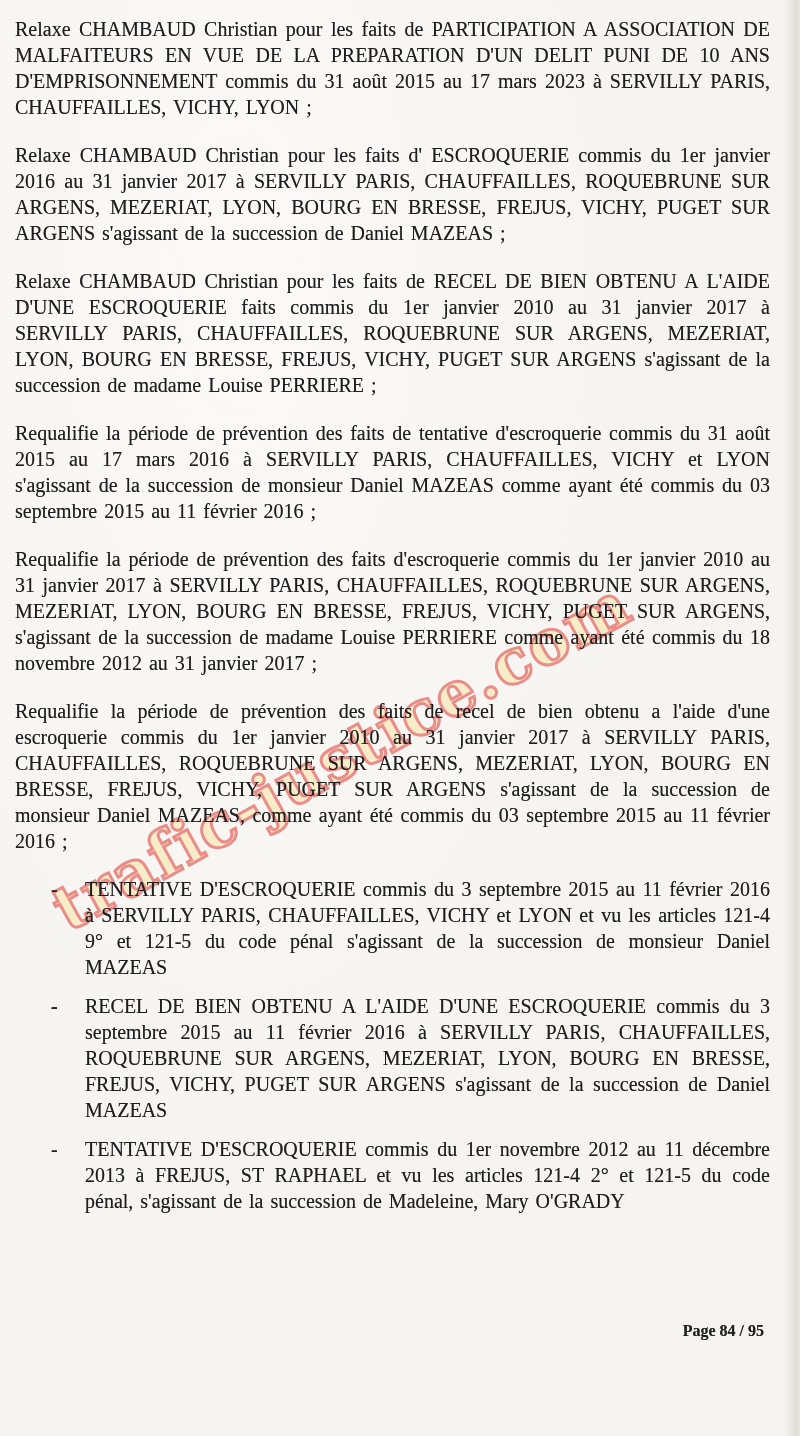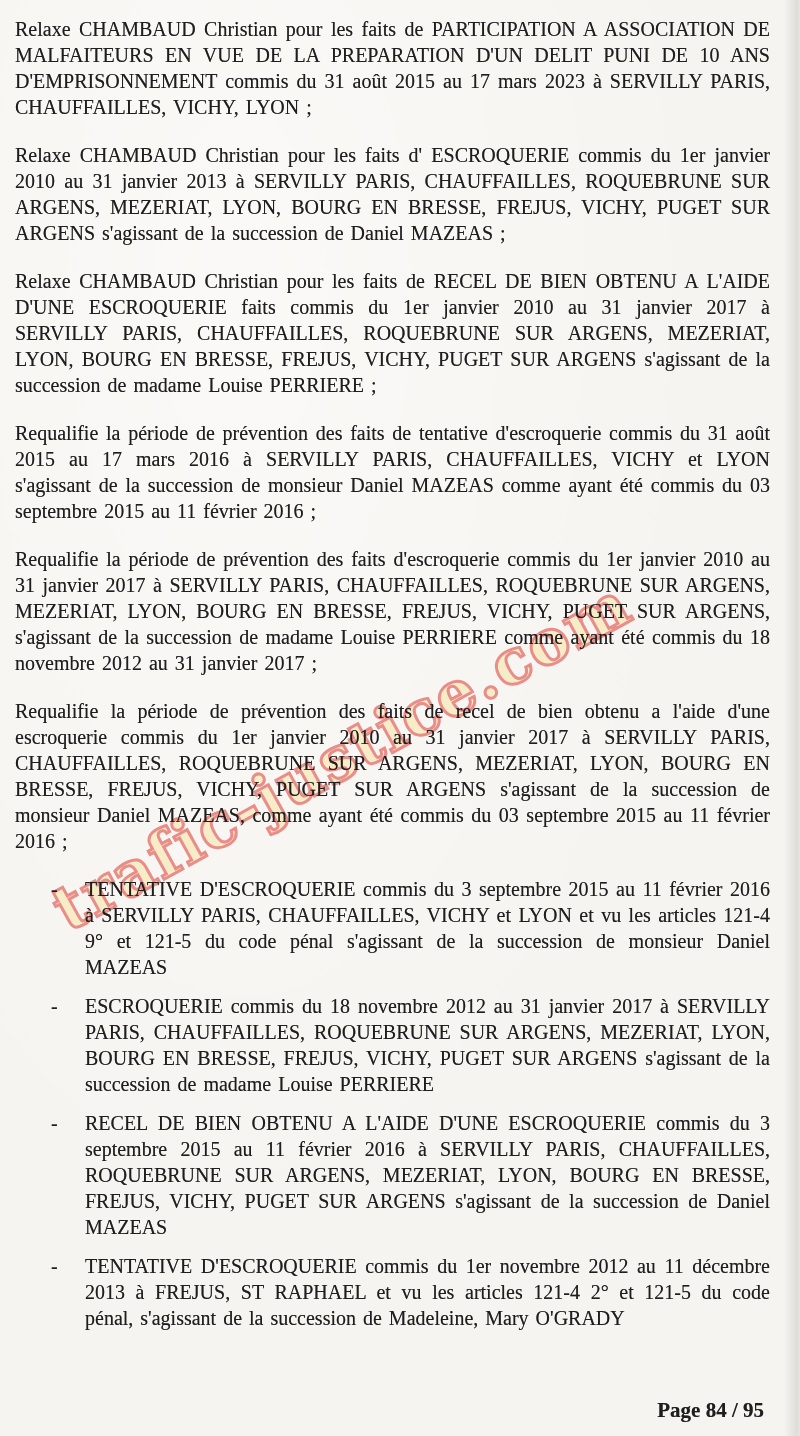--- a/index.html
+++ b/index.html
@@ -92,54 +92,54 @@
     text-shadow: 0 0 0.6px rgba(30,30,30,0.55);
   }
   .charge .dash {
     position: absolute;
     left: 36px;
     top: 0;
     font-weight: normal;
   }
   .page-footer {
     position: absolute;
-    top: 1398px;
+    top: 1322px;
     right: 36px;
     z-index: 2;
-    font-size: 21px;
+    font-size: 16px;
     font-weight: bold;
     text-shadow: 0 0 0.6px rgba(30,30,30,0.55);
     text-align: center;
   }
 </style>
 </head>
 <body>
 
 <div class="page">
 
   <div class="watermark">trafic-justice.com</div>
 
   <div class="content">
 
     <p class="ruling"><span class="lead">Relaxe</span><span> CHAMBAUD Christian pour les faits de PARTICIPATION A ASSOCIATION DE MALFAITEURS EN VUE DE LA PREPARATION D'UN DELIT PUNI DE 10 ANS D'EMPRISONNEMENT commis du 31 août 2015 au 17 mars 2023 à SERVILLY PARIS, CHAUFFAILLES, VICHY, LYON ;</span></p>
 
-    <p class="ruling"><span class="lead">Relaxe</span><span> CHAMBAUD Christian pour les faits d' ESCROQUERIE commis du 1er janvier 2010 au 31 janvier 2013 à SERVILLY PARIS, CHAUFFAILLES, ROQUEBRUNE SUR ARGENS, MEZERIAT, LYON, BOURG EN BRESSE, FREJUS, VICHY, PUGET SUR ARGENS s'agissant de la succession de Daniel MAZEAS ;</span></p>
+    <p class="ruling"><span class="lead">Relaxe</span><span> CHAMBAUD Christian pour les faits d' ESCROQUERIE commis du 1er janvier 2016 au 31 janvier 2017 à SERVILLY PARIS, CHAUFFAILLES, ROQUEBRUNE SUR ARGENS, MEZERIAT, LYON, BOURG EN BRESSE, FREJUS, VICHY, PUGET SUR ARGENS s'agissant de la succession de Daniel MAZEAS ;</span></p>
 
     <p class="ruling"><span class="lead">Relaxe</span><span> CHAMBAUD Christian pour les faits de RECEL DE BIEN OBTENU A L'AIDE D'UNE ESCROQUERIE faits commis du 1er janvier 2010 au 31 janvier 2017 à SERVILLY PARIS, CHAUFFAILLES, ROQUEBRUNE SUR ARGENS, MEZERIAT, LYON, BOURG EN BRESSE, FREJUS, VICHY, PUGET SUR ARGENS s'agissant de la succession de madame Louise PERRIERE ;</span></p>
 
     <p class="ruling"><span class="lead">Requalifie</span><span> la période de prévention des faits de tentative d'escroquerie commis du 31 août 2015 au 17 mars 2016 à SERVILLY PARIS, CHAUFFAILLES, VICHY et LYON s'agissant de la succession de monsieur Daniel MAZEAS comme ayant été commis du 03 septembre 2015 au 11 février 2016 ;</span></p>
 
     <p class="ruling"><span class="lead">Requalifie</span><span> la période de prévention des faits d'escroquerie commis du 1er janvier 2010 au 31 janvier 2017 à SERVILLY PARIS, CHAUFFAILLES, ROQUEBRUNE SUR ARGENS, MEZERIAT, LYON, BOURG EN BRESSE, FREJUS, VICHY, PUGET SUR ARGENS, s'agissant de la succession de madame Louise PERRIERE comme ayant été commis du 18 novembre 2012 au 31 janvier 2017 ;</span></p>
 
     <p class="ruling"><span class="lead">Requalifie</span><span> la période de prévention des faits de recel de bien obtenu a l'aide d'une escroquerie commis du 1er janvier 2010 au 31 janvier 2017 à SERVILLY PARIS, CHAUFFAILLES, ROQUEBRUNE SUR ARGENS, MEZERIAT, LYON, BOURG EN BRESSE, FREJUS, VICHY, PUGET SUR ARGENS s'agissant de la succession de monsieur Daniel MAZEAS, comme ayant été commis du 03 septembre 2015 au 11 février 2016 ;</span></p>
 
 
     <ul class="charges">
       <li class="charge"><span class="dash">-</span><span>TENTATIVE D'ESCROQUERIE commis du 3 septembre 2015 au 11 février 2016 à SERVILLY PARIS, CHAUFFAILLES, VICHY et LYON et vu les articles 121-4 9° et 121-5 du code pénal s'agissant de la succession de monsieur Daniel MAZEAS</span></li>
-      <li class="charge"><span class="dash">-</span><span>ESCROQUERIE commis du 18 novembre 2012 au 31 janvier 2017 à SERVILLY PARIS, CHAUFFAILLES, ROQUEBRUNE SUR ARGENS, MEZERIAT, LYON, BOURG EN BRESSE, FREJUS, VICHY, PUGET SUR ARGENS s'agissant de la succession de madame Louise PERRIERE</span></li>
+      <li class="charge"><span class="dash">-</span></li>
       <li class="charge"><span class="dash">-</span><span>RECEL DE BIEN OBTENU A L'AIDE D'UNE ESCROQUERIE commis du 3 septembre 2015 au 11 février 2016 à SERVILLY PARIS, CHAUFFAILLES, ROQUEBRUNE SUR ARGENS, MEZERIAT, LYON, BOURG EN BRESSE, FREJUS, VICHY, PUGET SUR ARGENS s'agissant de la succession de Daniel MAZEAS</span></li>
       <li class="charge"><span class="dash">-</span><span>TENTATIVE D'ESCROQUERIE commis du 1er novembre 2012 au 11 décembre 2013 à FREJUS, ST RAPHAEL et vu les articles 121-4 2° et 121-5 du code pénal, s'agissant de la succession de Madeleine, Mary O'GRADY</span></li>
     </ul>
 
   </div>
 
   <div class="page-footer">Page 84 / 95</div>
 
   <div class="scan-edge"></div>
 

